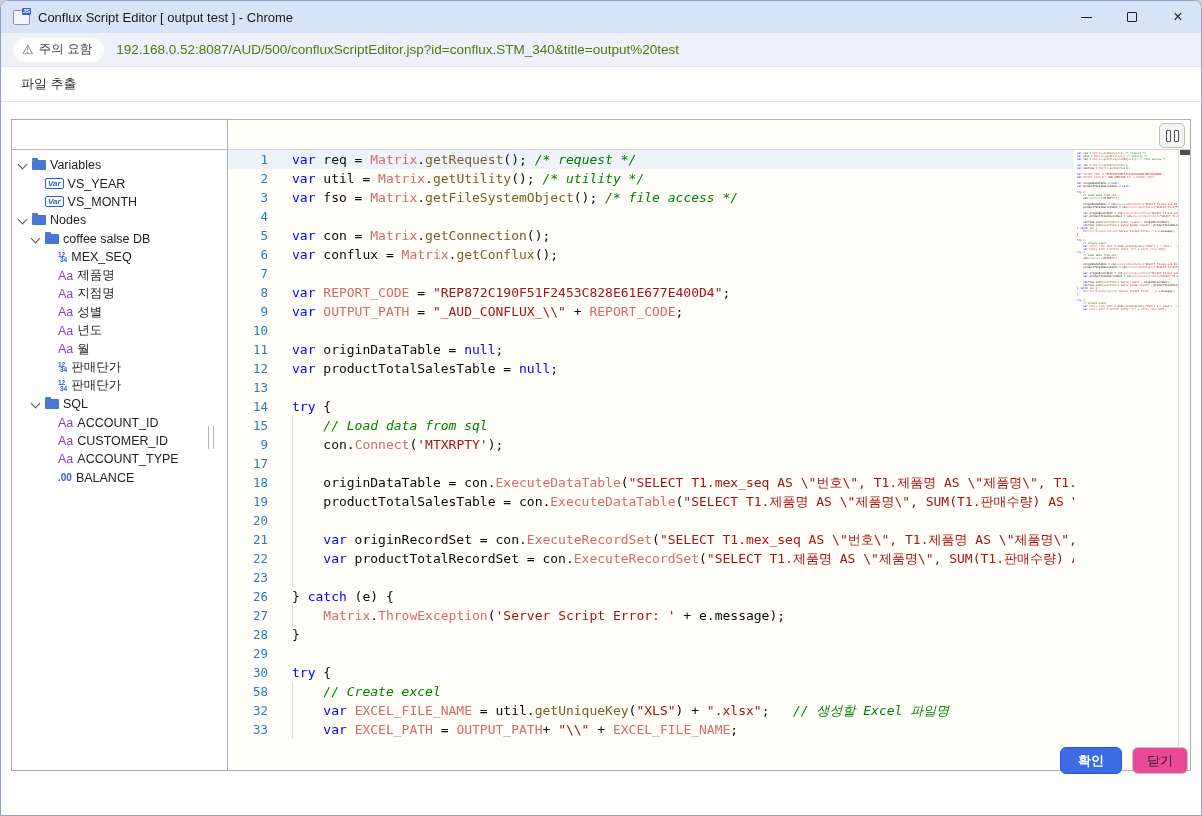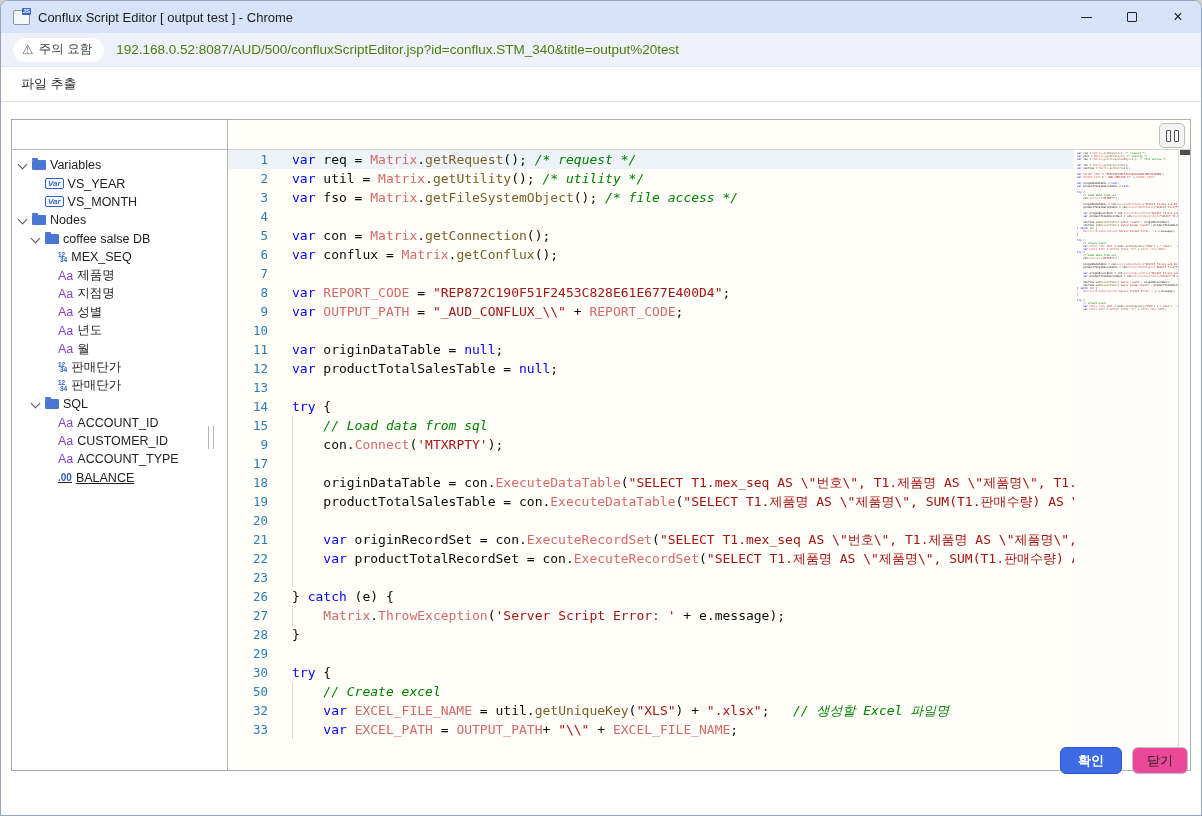--- a/index.html
+++ b/index.html
@@ -209,21 +209,21 @@
             <span class="tree-label">ACCOUNT_ID</span>
           </div>
           <div class="tree-row" style="padding-left: 46px;">
             <span class="ico-text">Aa</span>
             <span class="tree-label">CUSTOMER_ID</span>
           </div>
           <div class="tree-row" style="padding-left: 46px;">
             <span class="ico-text">Aa</span>
             <span class="tree-label">ACCOUNT_TYPE</span>
           </div>
-          <div class="tree-row" style="padding-left: 46px; text-decoration: underline;">
+          <div class="tree-row" style="padding-left: 46px;">
             <span class="ico-dec">.00</span>
             <span class="tree-label">BALANCE</span>
           </div>
         </div>
       <div class="sb-thumb"></div>
     </div>
 
     <div class="splitter"></div>
 
     <div class="editor">
@@ -256,21 +256,21 @@
             <div class="code-line guide"><span class="gutter">19</span><span class="ltext"><span class="tk-pl">    productTotalSalesTable = con.</span><span class="tk-cap">ExecuteDataTable</span><span class="tk-pl">(</span><span class="tk-str">"SELECT T1.제품명 AS \"제품명\", SUM(T1.판매수량) AS \"판매수량\", SUM(T1.판매단가) AS \"판매단가\" FROM coffee_sales T1 GROUP BY T1.제품명"</span></span></div>
             <div class="code-line guide"><span class="gutter">20</span><span class="ltext"></span></div>
             <div class="code-line guide"><span class="gutter">21</span><span class="ltext"><span class="tk-pl">    </span><span class="tk-kw">var</span><span class="tk-pl"> originRecordSet = con.</span><span class="tk-cap">ExecuteRecordSet</span><span class="tk-pl">(</span><span class="tk-str">"SELECT T1.mex_seq AS \"번호\", T1.제품명 AS \"제품명\", T1.지점명 AS \"지점명\", T1.성별 AS \"성별\" FROM coffee_sales T1"</span></span></div>
             <div class="code-line guide"><span class="gutter">22</span><span class="ltext"><span class="tk-pl">    </span><span class="tk-kw">var</span><span class="tk-pl"> productTotalRecordSet = con.</span><span class="tk-cap">ExecuteRecordSet</span><span class="tk-pl">(</span><span class="tk-str">"SELECT T1.제품명 AS \"제품명\", SUM(T1.판매수량) AS \"판매수량\" FROM coffee_sales T1 GROUP BY T1.제품명"</span></span></div>
             <div class="code-line guide"><span class="gutter">23</span><span class="ltext"></span></div>
             <div class="code-line"><span class="gutter">26</span><span class="ltext"><span class="tk-pl">} </span><span class="tk-kw">catch</span><span class="tk-pl"> (e) {</span></span></div>
             <div class="code-line guide"><span class="gutter">27</span><span class="ltext"><span class="tk-pl">    </span><span class="tk-cap">Matrix</span><span class="tk-pl">.</span><span class="tk-cap">ThrowException</span><span class="tk-pl">(</span><span class="tk-str">'Server Script Error: '</span><span class="tk-pl"> + e.message);</span></span></div>
             <div class="code-line"><span class="gutter">28</span><span class="ltext"><span class="tk-pl">}</span></span></div>
             <div class="code-line"><span class="gutter">29</span><span class="ltext"></span></div>
             <div class="code-line"><span class="gutter">30</span><span class="ltext"><span class="tk-kw">try</span><span class="tk-pl"> {</span></span></div>
-            <div class="code-line guide"><span class="gutter">50</span><span class="ltext"><span class="tk-com">    // Create excel</span></span></div>
+            <div class="code-line guide"><span class="gutter">58</span><span class="ltext"><span class="tk-com">    // Create excel</span></span></div>
             <div class="code-line guide"><span class="gutter">32</span><span class="ltext"><span class="tk-pl">    </span><span class="tk-kw">var</span><span class="tk-pl"> </span><span class="tk-cap">EXCEL_FILE_NAME</span><span class="tk-pl"> = util.</span><span class="tk-fn">getUniqueKey</span><span class="tk-pl">(</span><span class="tk-str">"XLS"</span><span class="tk-pl">) + </span><span class="tk-str">".xlsx"</span><span class="tk-pl">;   </span><span class="tk-com">// 생성할 Excel 파일명</span></span></div>
             <div class="code-line guide"><span class="gutter">33</span><span class="ltext"><span class="tk-pl">    </span><span class="tk-kw">var</span><span class="tk-pl"> </span><span class="tk-cap">EXCEL_PATH</span><span class="tk-pl"> = </span><span class="tk-cap">OUTPUT_PATH</span><span class="tk-pl">+ </span><span class="tk-str">"\\"</span><span class="tk-pl"> + </span><span class="tk-cap">EXCEL_FILE_NAME</span><span class="tk-pl">;</span></span></div>
           </div>
         <div class="minimap">
             <div class="mm-line"><span class="tk-kw">var</span><span class="tk-pl"> req = </span><span class="tk-cap">Matrix</span><span class="tk-pl">.</span><span class="tk-fn">getRequest</span><span class="tk-pl">(); </span><span class="tk-com">/* request */</span></div>
             <div class="mm-line"><span class="tk-kw">var</span><span class="tk-pl"> util = </span><span class="tk-cap">Matrix</span><span class="tk-pl">.</span><span class="tk-fn">getUtility</span><span class="tk-pl">(); </span><span class="tk-com">/* utility */</span></div>
             <div class="mm-line"><span class="tk-kw">var</span><span class="tk-pl"> fso = </span><span class="tk-cap">Matrix</span><span class="tk-pl">.</span><span class="tk-fn">getFileSystemObject</span><span class="tk-pl">(); </span><span class="tk-com">/* file access */</span></div>
             <div class="mm-line"></div>
             <div class="mm-line"><span class="tk-kw">var</span><span class="tk-pl"> con = </span><span class="tk-cap">Matrix</span><span class="tk-pl">.</span><span class="tk-fn">getConnection</span><span class="tk-pl">();</span></div>
             <div class="mm-line"><span class="tk-kw">var</span><span class="tk-pl"> conflux = </span><span class="tk-cap">Matrix</span><span class="tk-pl">.</span><span class="tk-fn">getConflux</span><span class="tk-pl">();</span></div>

